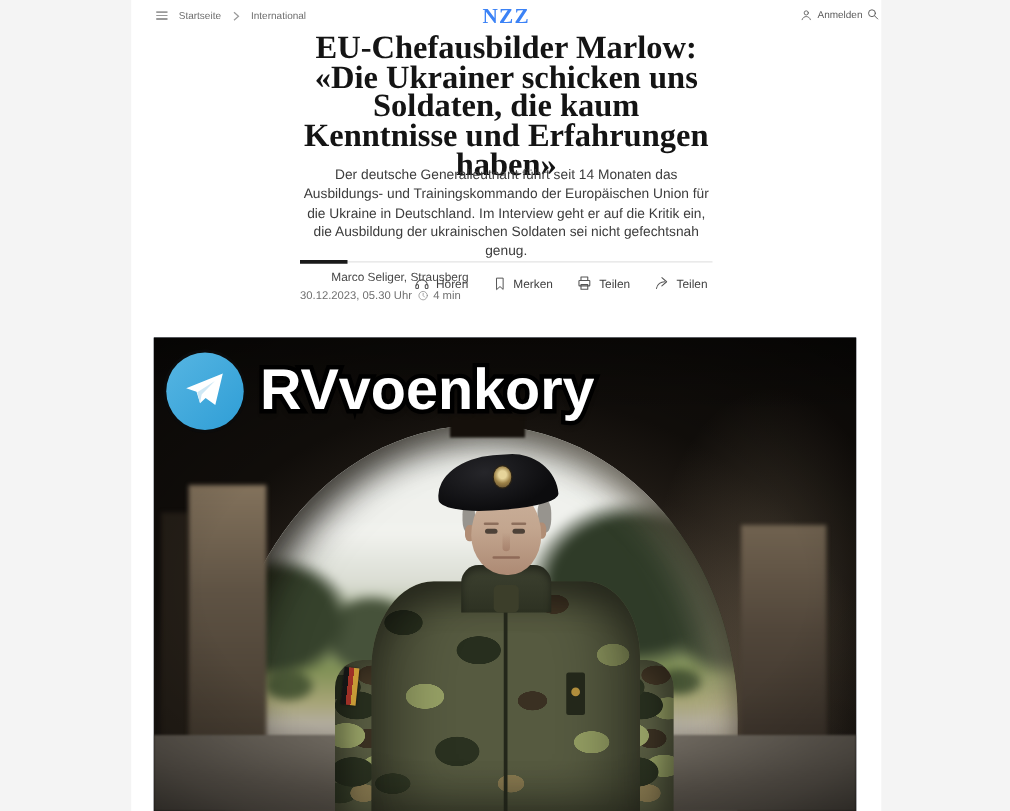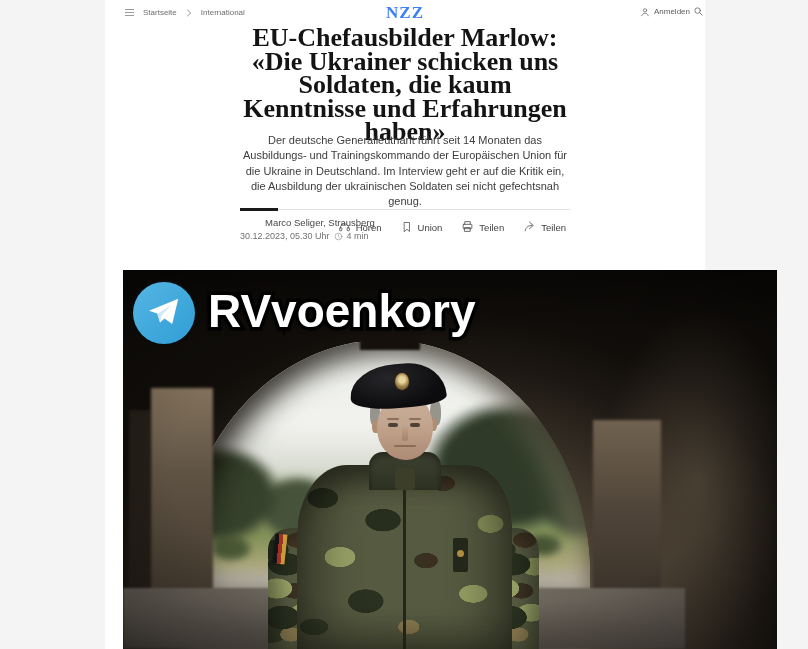--- a/index.html
+++ b/index.html
@@ -32,21 +32,21 @@
   .black-rule{position:absolute;left:0;top:-1px;width:38px;height:3px;background:#1a1a1a;}
   .byline{position:absolute;left:0;top:8px;font-size:9.5px;color:#474747;padding-left:25px;}
   .dateline{position:absolute;left:0;top:22px;display:flex;align-items:center;gap:4px;
             font-size:9px;color:#707070;}
   .actions{position:absolute;right:4px;top:11px;display:flex;gap:19px;}
   .action{display:flex;align-items:flex-end;gap:5px;font-size:9.5px;color:#3f3f3f;
           background:none;border:0;padding:0;cursor:pointer;font-family:inherit;}
   .gicon{stroke:#555;fill:none;stroke-width:1.6;stroke-linecap:round;stroke-linejoin:round;}
 
   
-  .photo{position:absolute;left:18px;top:270px;width:654px;height:379px;overflow:hidden;background:#0f172a;}
+  .photo{position:absolute;left:18px;top:270px;width:562px;height:379px;overflow:hidden;background:#0f172a;}
   .wall{position:absolute;inset:0;
     background:
       radial-gradient(140px 240px at 88% 55%, rgba(175,155,125,.28) 0%, rgba(175,155,125,0) 70%),
       radial-gradient(58% 88% at 50% 100%, #6f6152 0%, #544839 42%, #362e25 66%, #1d1813 85%, #100d0a 100%);}
   .opening{position:absolute;left:57px;top:70px;width:410px;height:309px;
     border-radius:205px 205px 0 0 / 235px 235px 0 0;overflow:hidden;}
   .scene{position:absolute;inset:-15px;filter:blur(3.5px);
     background-image:
       radial-gradient(30px 18px at 15% 66%, #4a5836 0 55%, rgba(74,88,54,0) 70%),
       radial-gradient(28px 16px at 86% 65%, #455333 0 55%, rgba(69,83,51,0) 70%),
@@ -198,21 +198,21 @@
           <path d="M4 15a8 8 0 0 1 16 0"></path>
             <rect x="3" y="14" width="4" height="6" rx="1.5"></rect>
             <rect x="17" y="14" width="4" height="6" rx="1.5"></rect>
           </svg>
         <span>Hören</span>
       </button>
       <button class="action">
         <svg class="gicon" width="12" height="12" viewBox="0 0 24 24">
           <path d="M7 3h10v18l-5-4.5L7 21z"></path>
           </svg>
-        <span>Union</span>
+        <span>Merken</span>
       </button>
       <button class="action">
         <svg class="gicon" width="13" height="13" viewBox="0 0 24 24">
           <path d="M7 8V3h10v5"></path>
             <rect x="4" y="8" width="16" height="8" rx="1"></rect>
             <path d="M7 14h10v7H7z"></path>
           </svg>
         <span>Teilen</span>
       </button>
       <button class="action">

